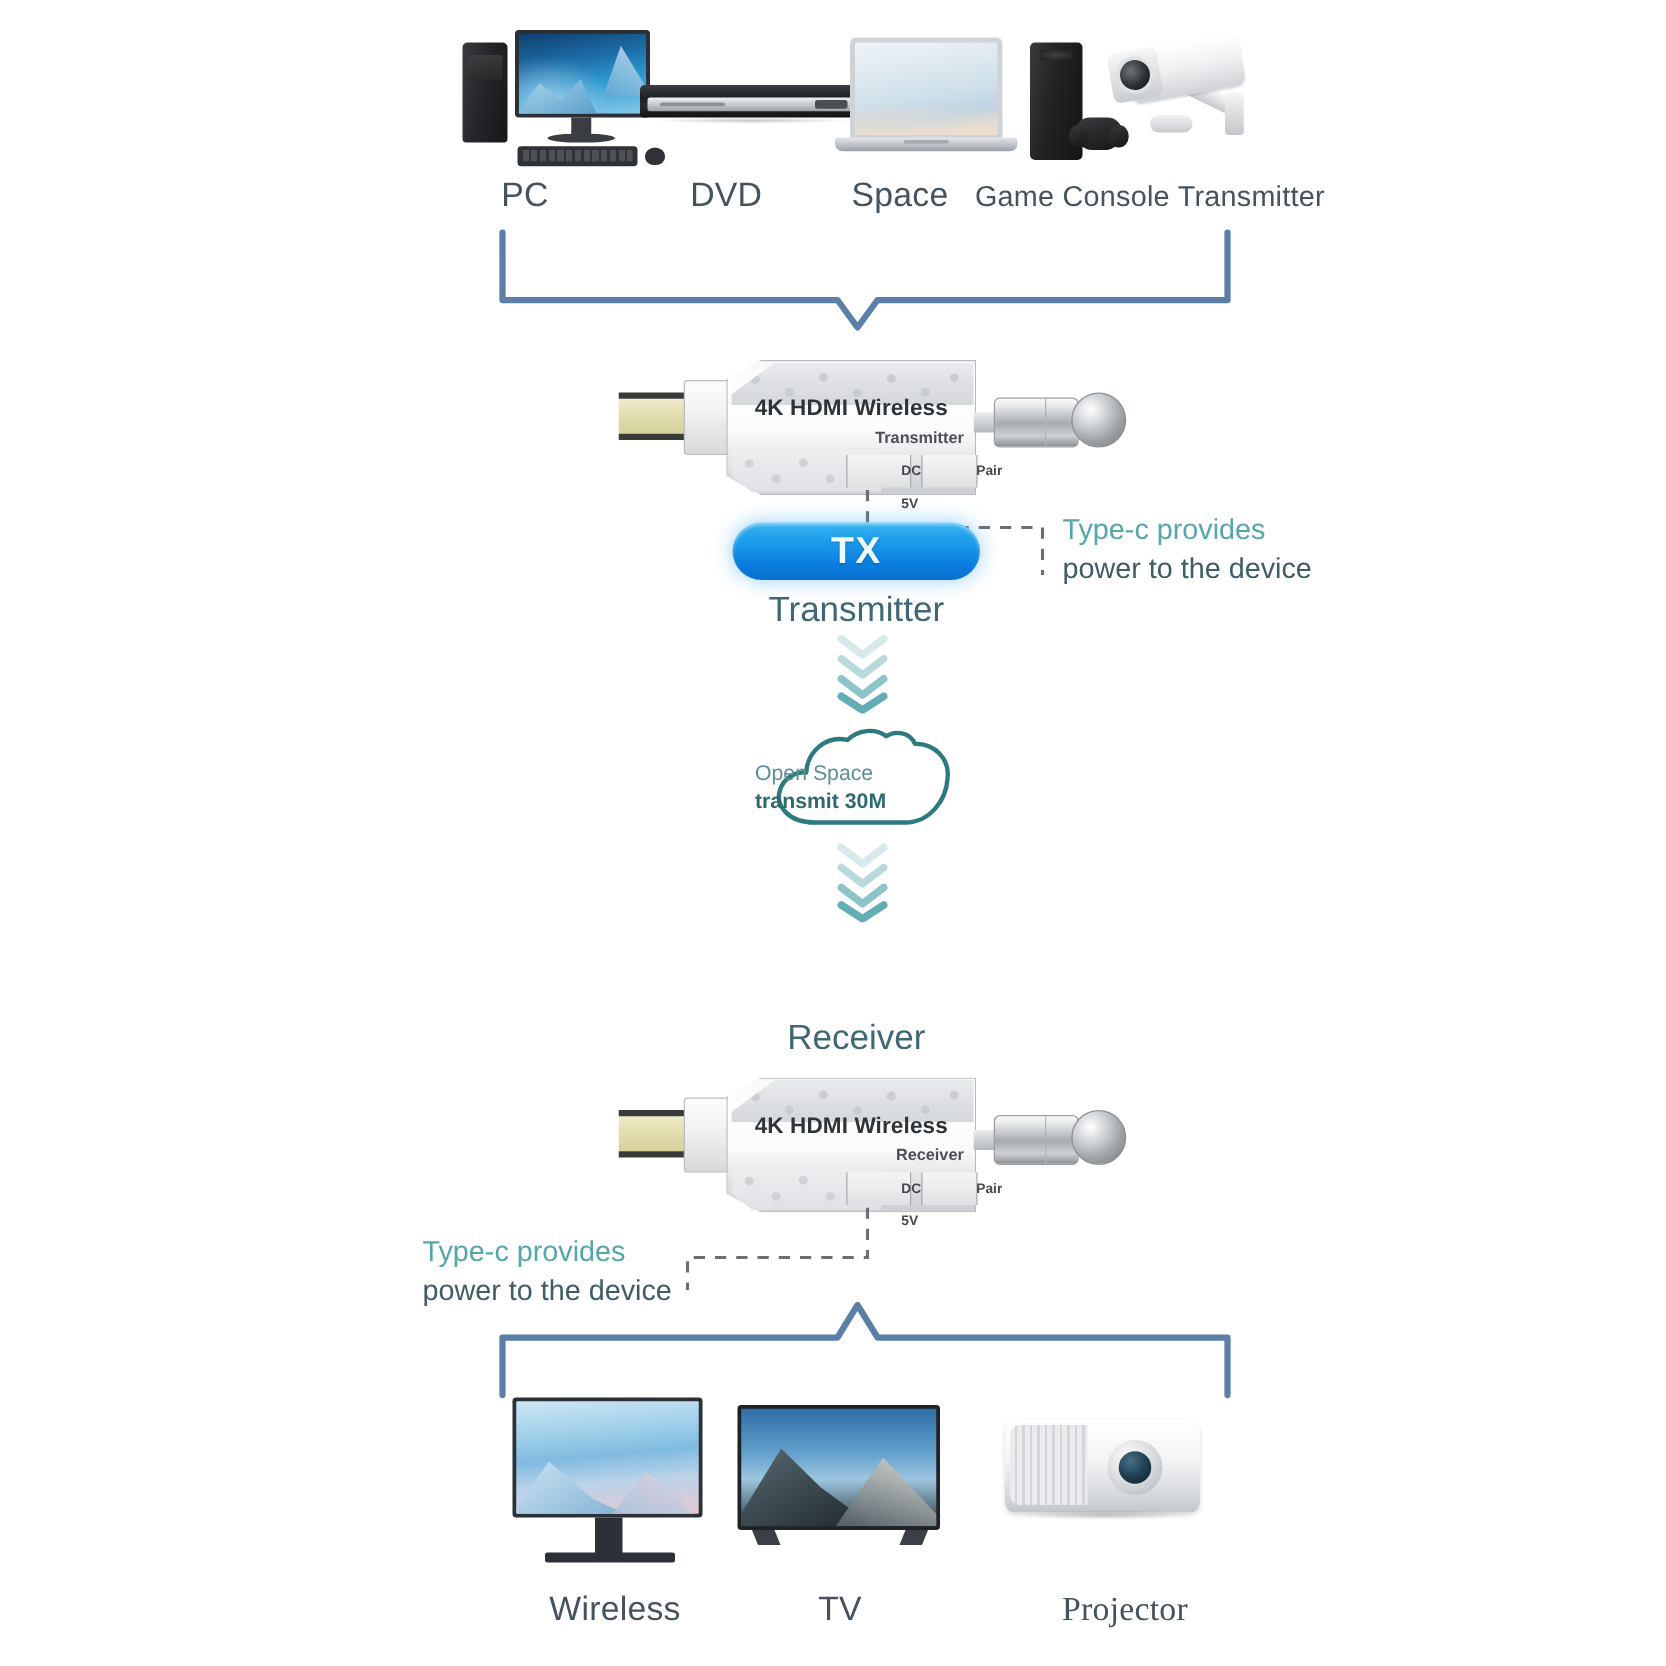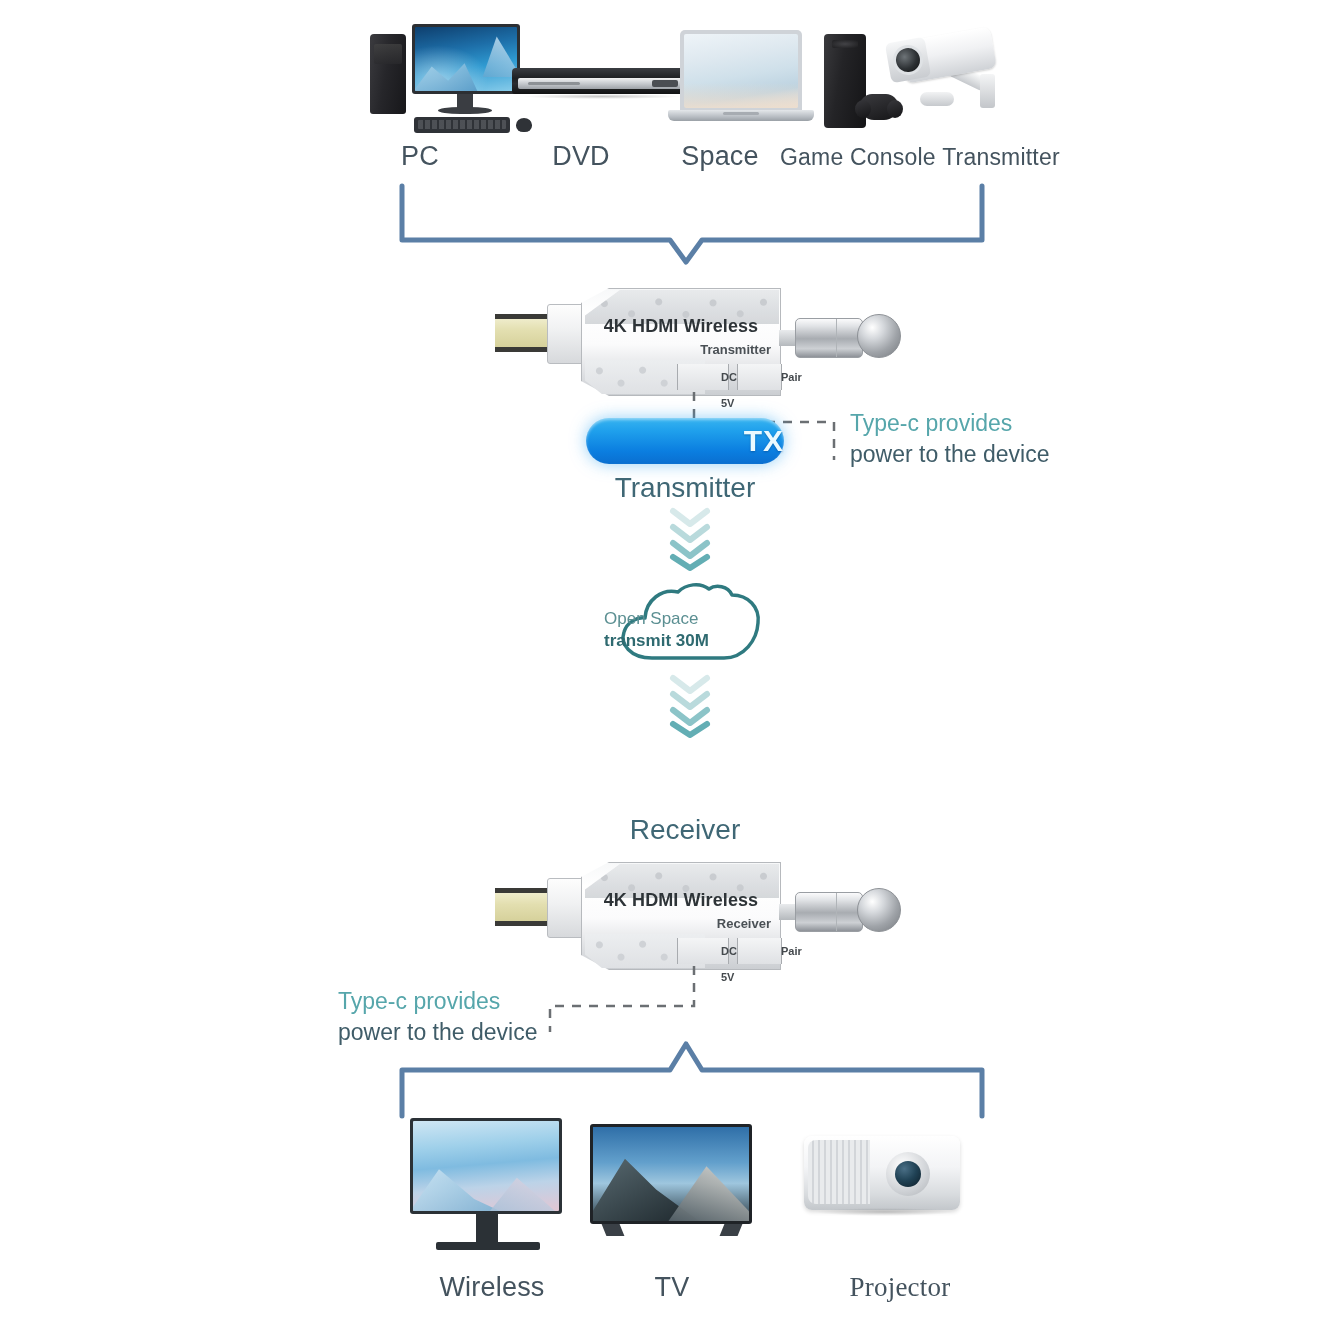--- a/index.html
+++ b/index.html
@@ -159,21 +159,21 @@
     border:1px solid #9a9ea3;}
   .dg-ant-barrel:after{content:"";position:absolute;left:40px;top:0;width:1px;height:100%;background:#b0b4b8;}
   .dg-ant-ball{position:absolute;left:362px;top:26px;width:44px;height:44px;border-radius:50%;
     background:radial-gradient(circle at 34% 30%,#ffffff 0%,#d5d8dc 28%,#9fa3a8 62%,#74787d 100%);
     border:1px solid #8d9196;}
 
   
   .pill{position:absolute;border-radius:34px;
     background:linear-gradient(180deg,#38b4f0 0%,#1fa0ec 28%,#0b7ee0 72%,#0a6fd0 100%);
     box-shadow:0 0 16px rgba(60,170,240,.55), inset 0 2px 3px rgba(255,255,255,.45);
-    display:flex;align-items:center;justify-content:flex-end;}
+    display:flex;align-items:center;justify-content:center;}
   .pill span{color:#eafaff;font-size:30px;font-weight:700;letter-spacing:1px;
     text-shadow:0 1px 2px rgba(0,60,120,.45);}
   .pill-cap{position:absolute;text-align:center;color:#3f6775;font-size:28px;white-space:nowrap;}
 
   
   .anno{position:absolute;font-size:23px;line-height:1.35;color:#46606b;white-space:nowrap;}
   .anno .l1{color:#56a6ab;}
   .anno .l2{color:#3f5c68;}
 
   

